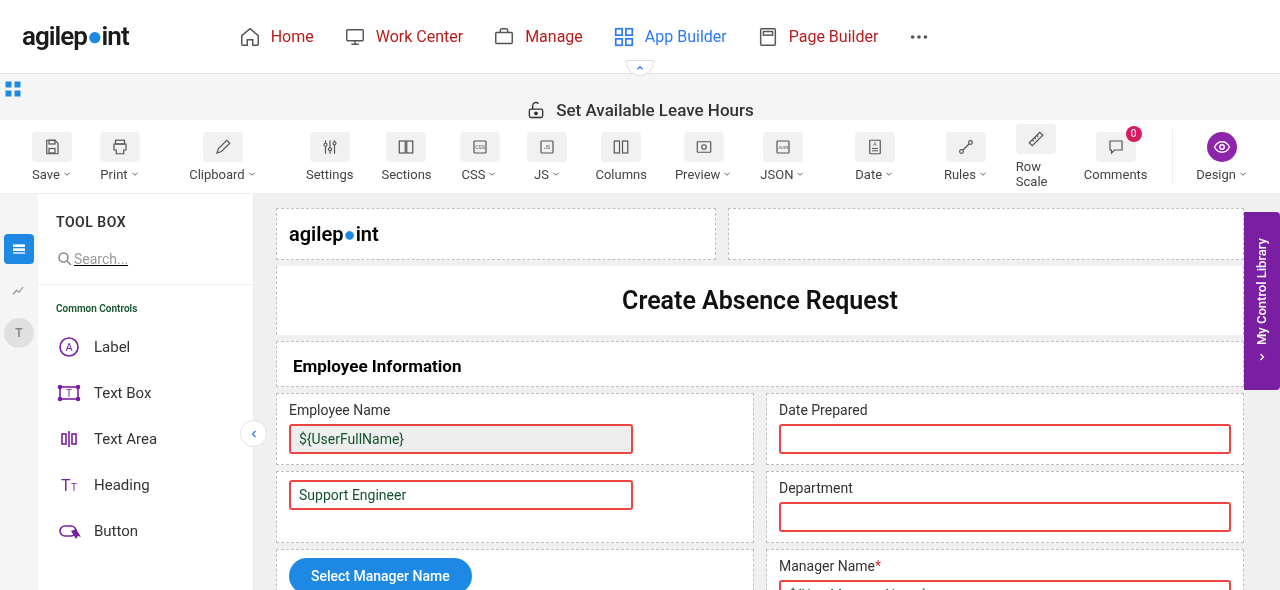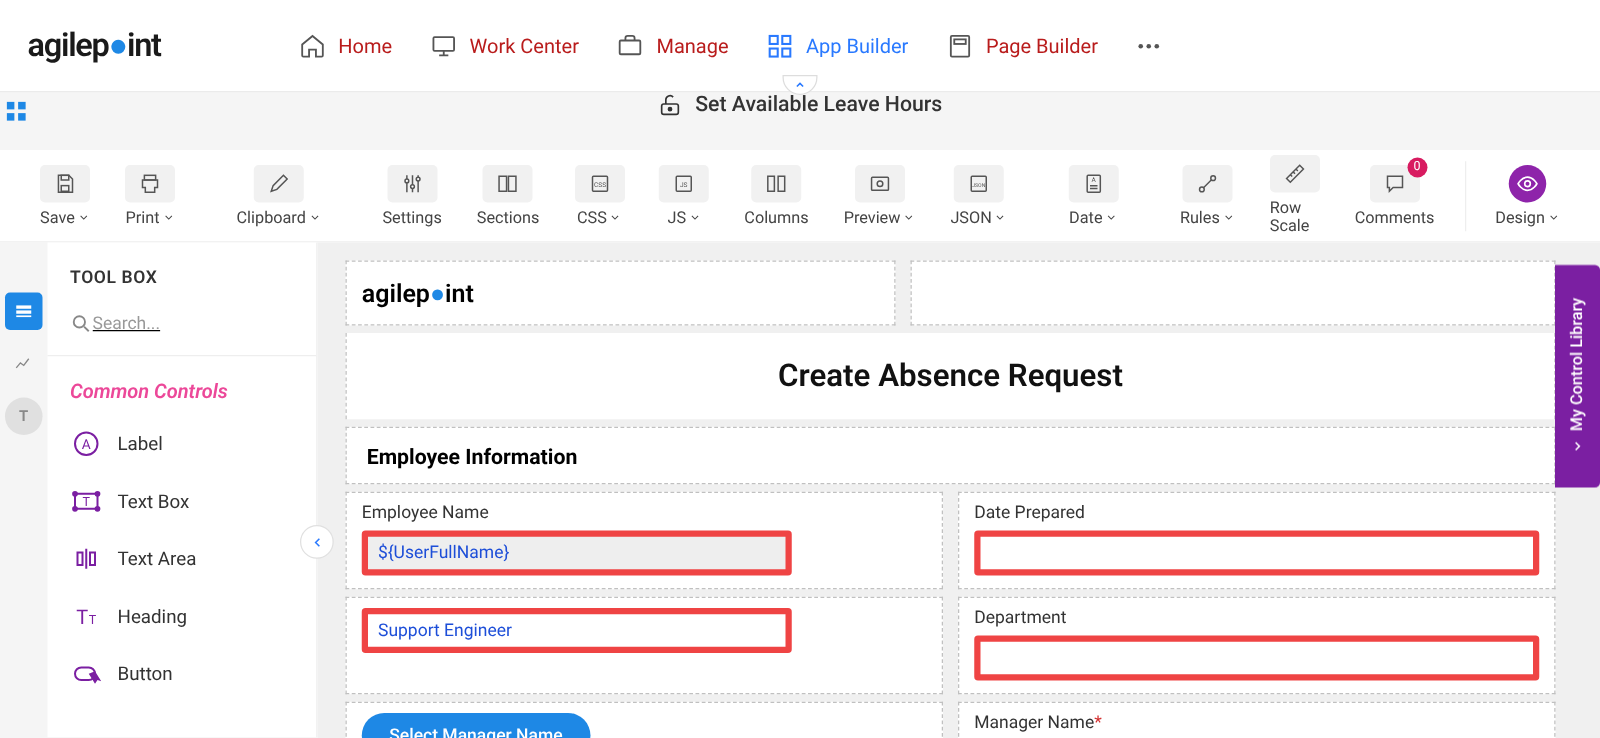--- a/index.html
+++ b/index.html
@@ -13,21 +13,21 @@
 .navitem.active { color: #2979ff; }
 .navitem .icon { color: #555; }
 .navitem.active .icon { color: #2979ff; }
 .topright { margin-left: auto; display: flex; align-items: center; gap: 20px; }
 .bell-wrap { position: relative; }
 .badge { position: absolute; top: -8px; right: -8px; background: #d81b60; color: #fff; border-radius: 10px; font-size: 11px; padding: 1px 5px; font-weight: 600; }
 .avatar { width: 28px; height: 28px; border-radius: 50%; background: #ddd; display:inline-flex;align-items:center;justify-content:center;color:#999;}
 .username { color: #999; filter: blur(3px); width:80px; height:14px; background:#bbb; border-radius:3px;}
 .vdiv { width:1px; height:32px; background:#e5e5e5; }
 
-.subbar { background: #f5f5f5; display:flex; align-items:flex-start; justify-content:center; gap:10px; height: 46px; position:relative; }
+.subbar { background: #f5f5f5; display:flex; align-items:flex-end; justify-content:center; gap:10px; height: 46px; position:relative; }
 .subbar-title { font-size: 17px; color: #333; font-weight:500;}
 .collapse-chevron { position:absolute; top:-14px; left:50%; transform:translateX(-50%); width:28px; height:16px; background:#fff; border:1px solid #ddd; border-radius: 0 0 14px 14px; display:flex;align-items:center;justify-content:center; color:#2979ff; font-size:11px; cursor:pointer;}
 .griddots { position:absolute; left:4px; top:6px; width:18px; height:18px; }
 
 .toolbar { background:#fff; height:74px; display:flex; align-items:center; padding: 0 24px; gap:0; border-bottom:1px solid #eee;}
 .tbtn { display:flex; flex-direction:column; align-items:center; justify-content:center; gap:5px; font-size:12px; color:#444; cursor:pointer; padding:0 8px;}
 .tbtn .iconbox { width:40px; height:30px; background:#f1f1f1; border-radius:4px; display:flex;align-items:center;justify-content:center; color:#555;}
 .tbtn .lbl { display:flex;align-items:center;gap:2px; font-size:13px;}
 .tgap-sm { width:18px; }
 .tgap { width:50px; }
@@ -38,39 +38,39 @@
 .workspace { display:flex; height: 396px; }
 .leftrail { width:38px; background:#f5f5f5; display:flex; flex-direction:column; align-items:center; gap:12px; padding-top:40px;}
 .railbtn { width:30px; height:30px; display:flex;align-items:center;justify-content:center; border-radius:4px; cursor:pointer; color:#888;}
 .railbtn.active { background:#1e88e5; color:#fff; }
 
 .sidebar { width:216px; background:#fff; padding:20px 0 0 0; border-right:1px solid #eee; position:relative;}
 .sidebar h3 { font-size:14px; color:#333; padding:0 18px 14px; font-weight:600; letter-spacing:0.5px;}
 .searchwrap { display:flex; align-items:center; padding:6px 18px 16px; border-bottom:1px solid #eee; text-decoration:underline;}
 .searchwrap input { border:none; outline:none; font-size:14px; color:#333; width:100%; }
 .searchwrap input::placeholder{color:#999;}
-.groupname { font-size:16px; font-weight:600; color:#ec4899; padding:18px 18px 10px;font-style:italic; }
+.groupname { font-size:10px; font-weight:600; color:#14532d; padding:18px 18px 10px; }
 .ctrlitem { display:flex; align-items:center; gap:12px; padding:10px 18px; font-size:15px; color:#333; cursor:grab;}
 .ctrlitem .cicon { width:26px; height:26px; color:#7b1fa2; display:flex;align-items:center;justify-content:center;}
 .collapse-handle { position:absolute; right:-14px; top:226px; width:27px; height:27px; background:#fff; border:1px solid #e0e0e0; border-radius:50%; display:flex;align-items:center;justify-content:center; color:#2979ff; cursor:pointer; z-index:5;}
 
 .canvas-outer { flex:1; background:#f0f0f0; padding:0; overflow:auto; position:relative;}
 .canvas { margin:14px 36px 0 22px; background:transparent; }
 .headerrow { display:flex; gap:12px; margin-bottom:6px;}
 .headercell { border:1px dashed #c0c0c0; background:#fff; height:52px; display:flex;align-items:center; padding:0 12px;}
 .headercell:first-child { flex:0 0 440px; }
 .headercell:last-child { flex:1; }
 .formlogo { font-size:20px; font-weight:600; }
 .formtitle-row { background:#fff; padding:20px 0; text-align:center; font-size:25px; font-weight:600; color:#111; border-left:1px dashed #c0c0c0; border-right:1px dashed #c0c0c0;}
 .section-row { background:#fff; border:1px dashed #c0c0c0; padding:14px 16px 10px; font-size:17px; font-weight:700; margin-top:6px;}
 .fieldrow { display:flex; gap:12px; margin-top:6px;}
 .fieldcell { flex:1; background:#fff; border:1px dashed #c0c0c0; padding:8px 12px 10px;}
 .fieldlbl { font-size:14px; color:#333; margin-bottom:6px; display:block;}
 .fieldlbl .req { color:#d32f2f; }
-.fieldinput { width:76%; border:5px solid #ef4444; border-radius:3px; padding:5px 8px; font-size:14px; color:#1d4ed8; background:#fff;}
+.fieldinput { width:76%; border:2px solid #ef4444; border-radius:3px; padding:5px 8px; font-size:14px; color:#14532d; background:#fff;}
 .fieldinput.disabled { background:#eeeeee; }
 .fieldinput.full { width:100%; }
 .pillbtn { background:#1e88e5; color:#fff; border:none; border-radius:20px; padding:10px 22px; font-size:14px; font-weight:500; cursor:pointer;}
 
 .rightpanel { position:absolute; right:0; top:212px; width:36px; height:178px; background:#7b1fa2; color:#fff; writing-mode:vertical-rl; text-orientation:mixed; transform:rotate(180deg); display:flex;align-items:center;justify-content:center; font-size:13px; font-weight:500; border-radius:4px 0 0 4px; cursor:pointer; gap:6px;}
 
 svg { display:block; }
 </style>
 </head>
 <body>

